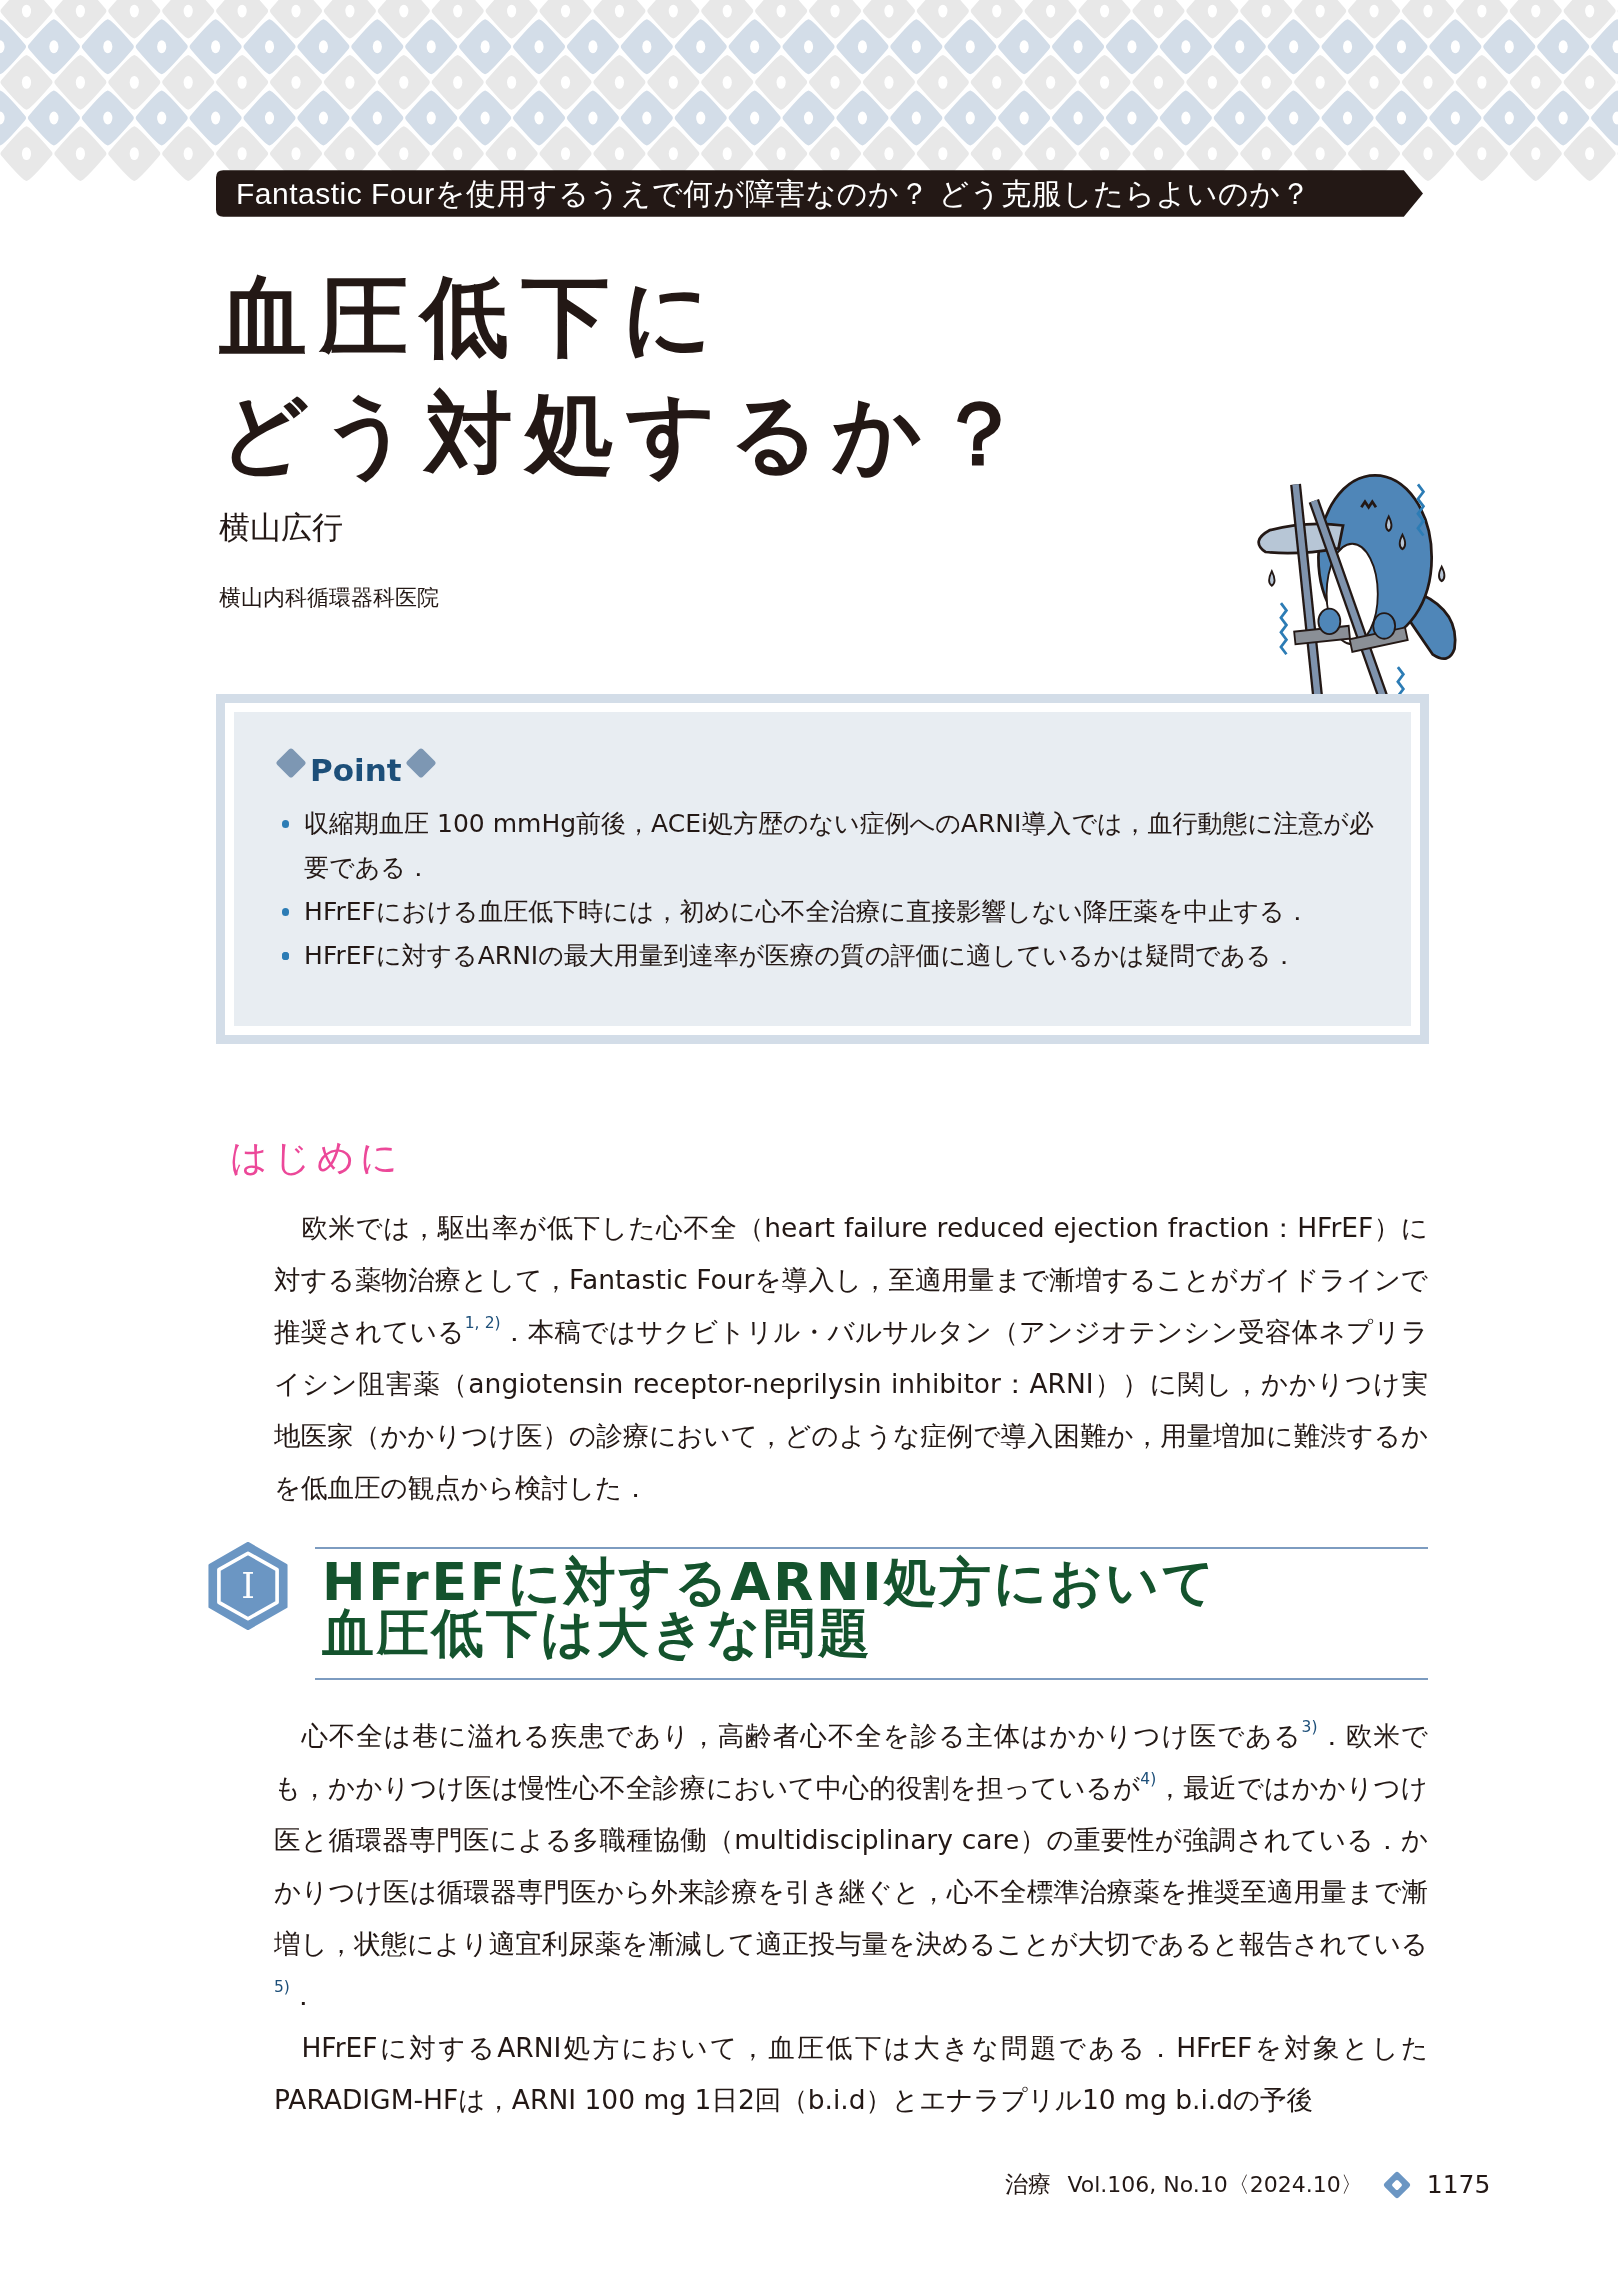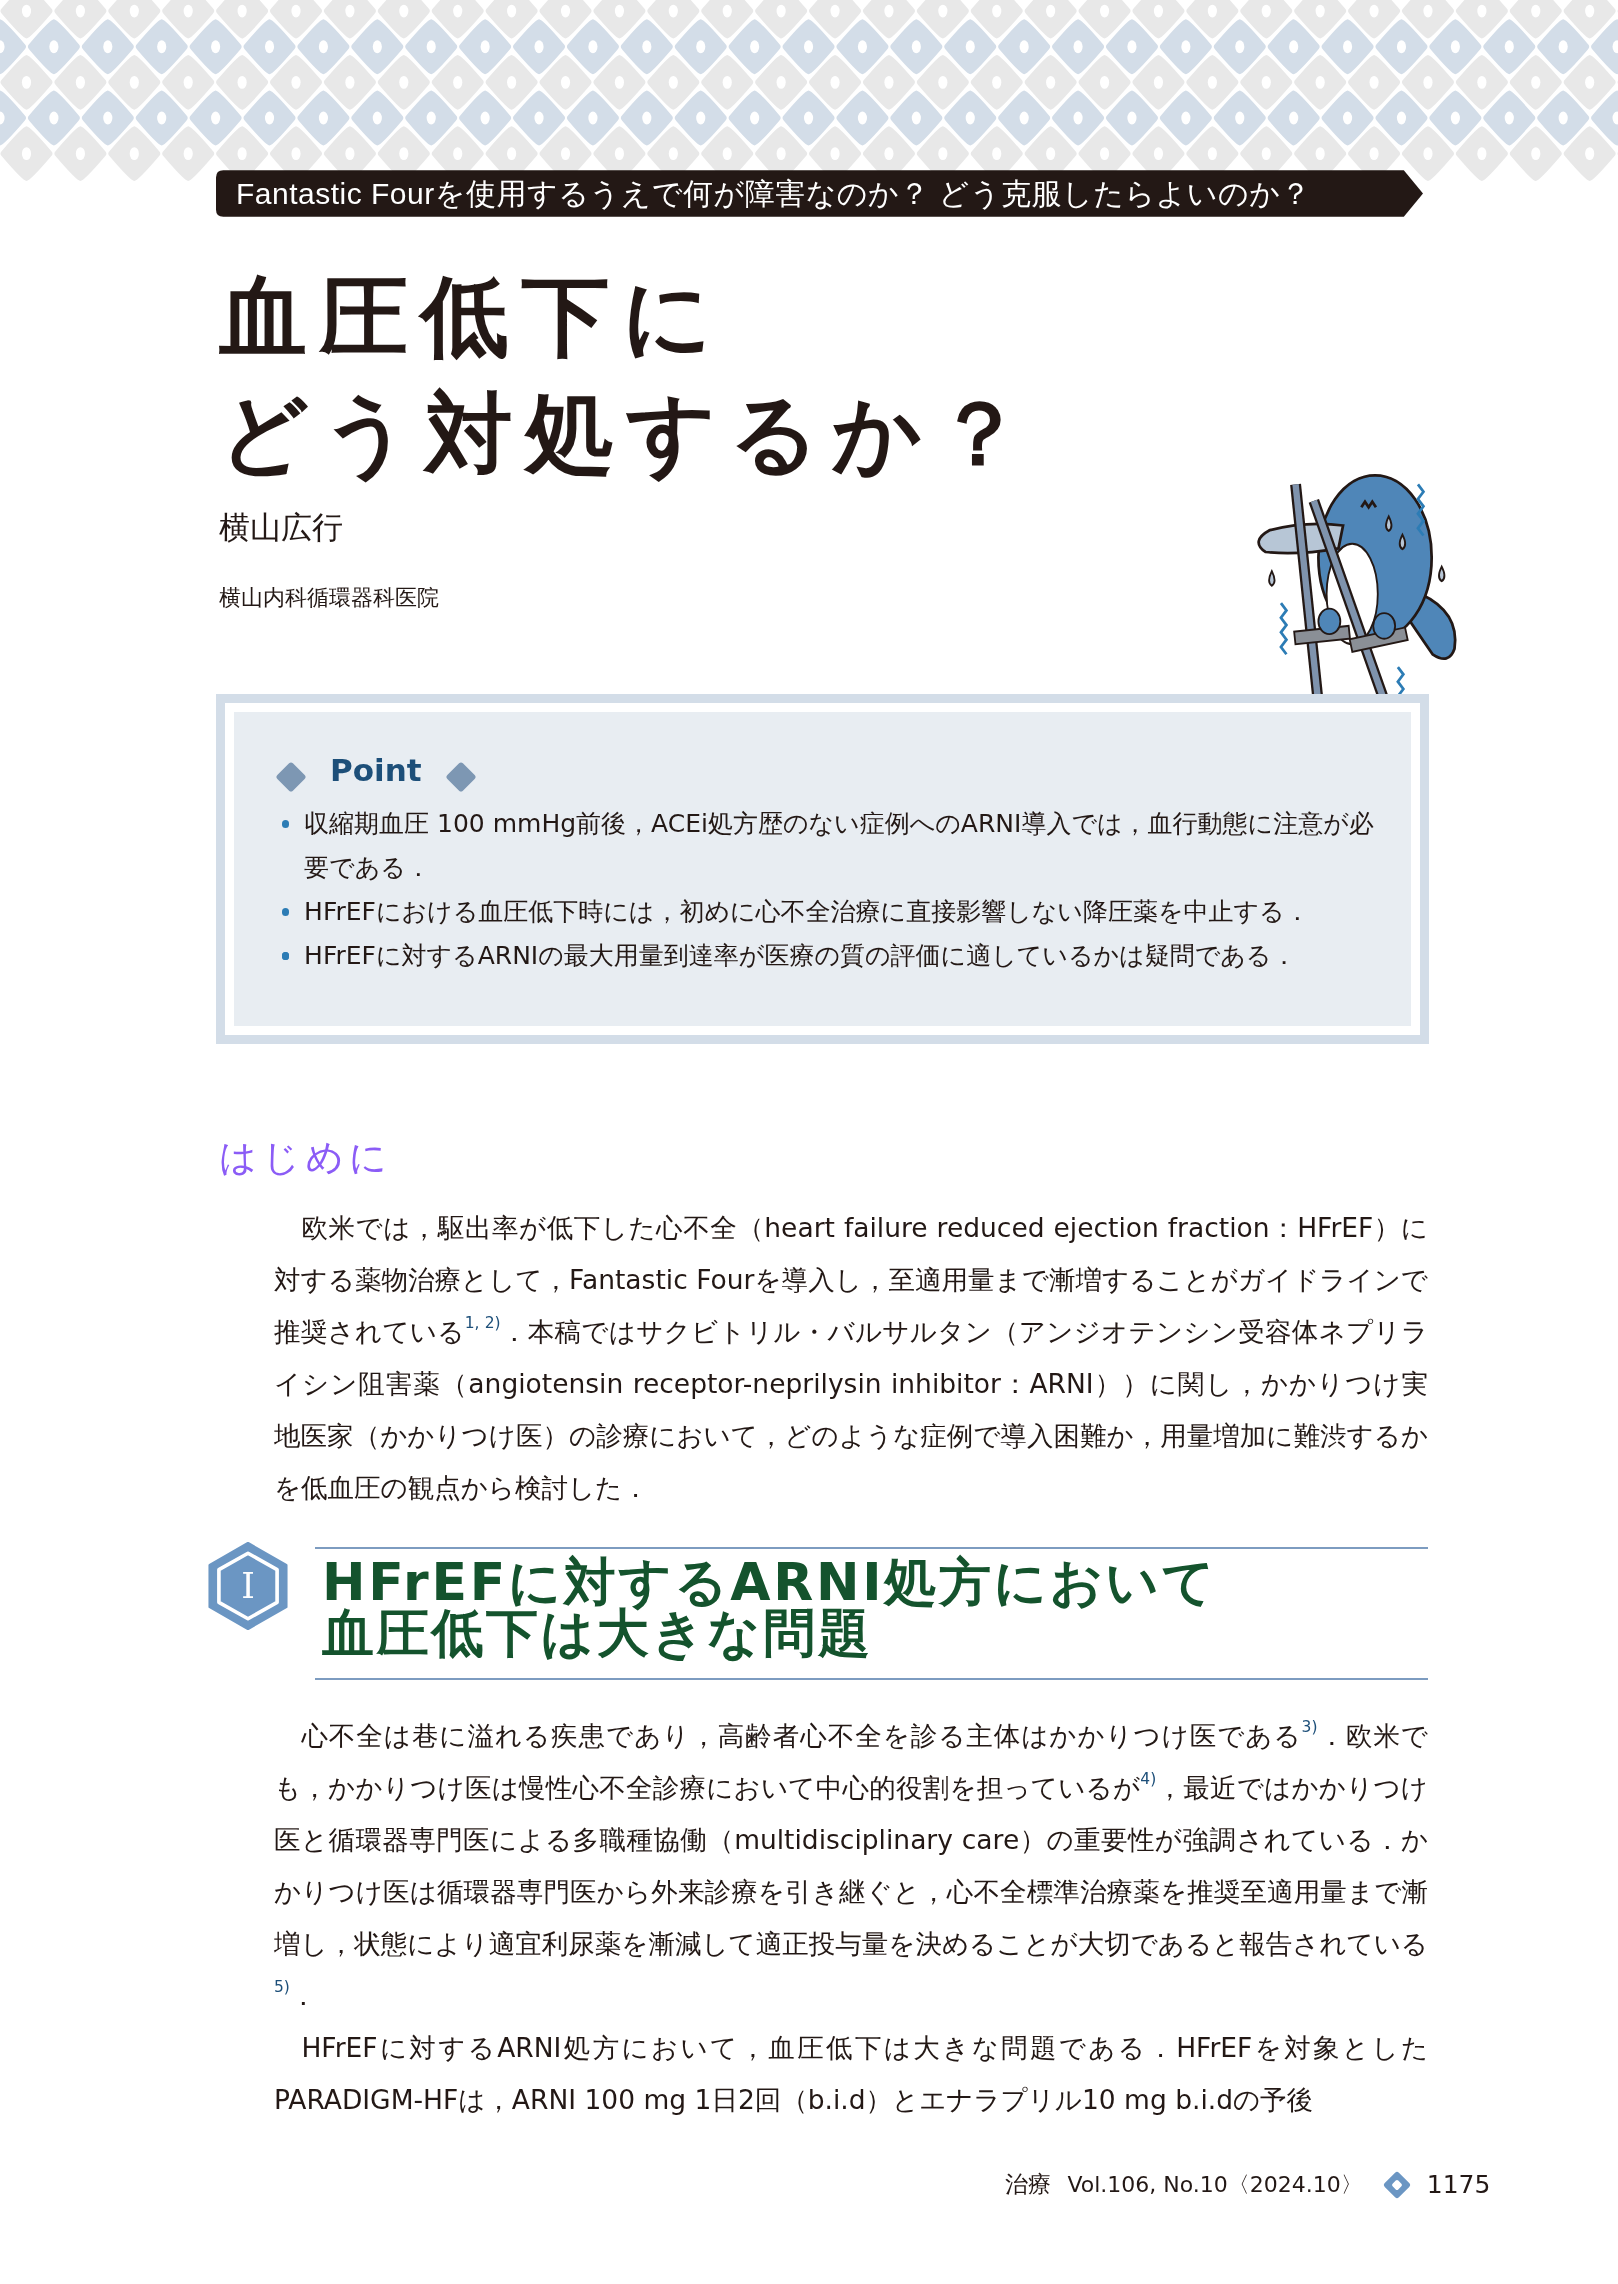--- a/index.html
+++ b/index.html
@@ -28,30 +28,30 @@
     .affiliation { position: absolute; left: 219px; top: 571px; font-size: 22px; color: #231815; margin-top: 12px; }
 
     .mascot { position: absolute; left: 1215px; top: 457px; width: 247px; height: 274px; }
 
     .point-box {
       position: absolute; left: 216px; top: 694px; width: 1213px; height: 350px;
       border: 9.1px solid #d3dde8; background: #ffffff; padding: 9.1px;
     }
     .point-inner { width: 100%; height: 100%; background: #e8edf2; position: relative; }
     .point-heading {
-      position: absolute; left: 40px; top: 40px; display: flex; align-items: flex-end; gap: 23px;
+      position: absolute; left: 40px; top: 40px; display: flex; align-items: flex-start; gap: 3px;
       font-size: 31px; font-weight: bold; color: #1d4f79;
     }
     .diamond { width: 22px; height: 22px; background: #7d97b3; transform: rotate(45deg); border-radius: 2.7px; display: inline-block; margin: 0 5.5px; }
     .point-list { position: absolute; left: 48px; top: 90px; width: 1115px; list-style: none; }
     .point-list li { position: relative; padding-left: 22px; font-size: 25px; line-height: 44px; color: #231815; }
     .point-list li .bullet { position: absolute; left: 0; top: 18.3px; width: 7.3px; height: 7.3px; border-radius: 50%; background: #2c7cb5; }
 
     .section-h {
-      position: absolute; left: 219px; top: 1133px; font-size: 37px; color: #8b5cf6; letter-spacing: 5.5px;
+      position: absolute; left: 230px; top: 1133px; font-size: 37px; color: #ec4899; letter-spacing: 5.5px;
     }
 
     .para { position: absolute; left: 274px; width: 1154px; font-size: 26.5px; line-height: 52px; color: #231815; text-align: justify; }
     .para p { text-indent: 27.4px; }
     .para sup { font-size: 15.5px; color: #1d4f79; vertical-align: 12.8px; line-height: 0; }
 
     .sec1-heading { position: absolute; left: 192px; top: 1535px; width: 1243px; height: 155px; }
     .hex { position: absolute; left: 15.5px; top: 5.5px; width: 80px; height: 90px; }
     .sec1-line { position: absolute; left: 123px; width: 1113px; height: 1.8px; background: #7d9cc0; }
     .sec1-title {

